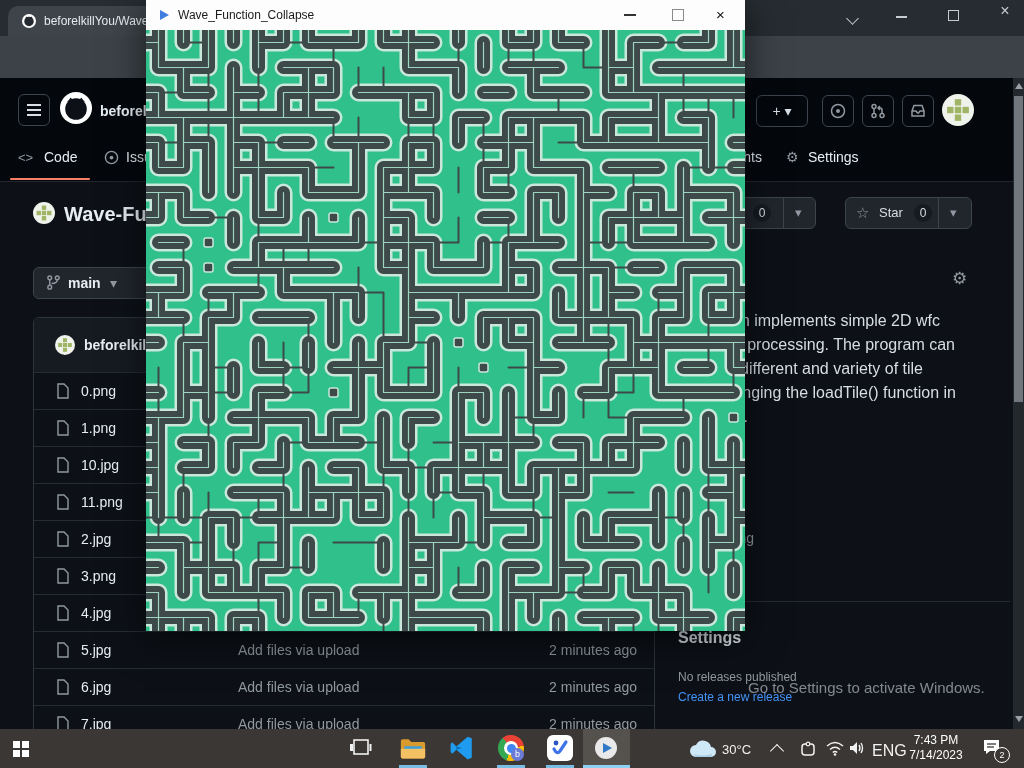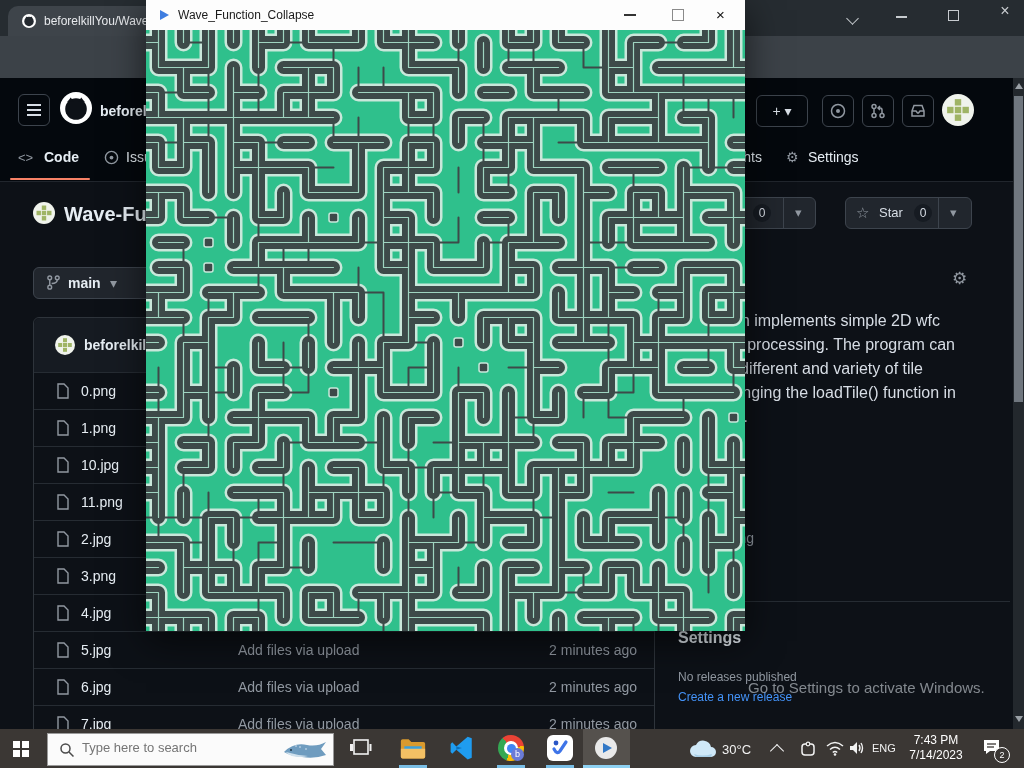--- a/index.html
+++ b/index.html
@@ -199,21 +199,21 @@
         <g fill="#9fb465">
             <rect x="4" y="1.6" width="2" height="2"></rect>
             <rect x="4" y="4" width="2" height="2"></rect>
         <rect x="1.6" y="4" width="2" height="2"></rect>
             <rect x="6.4" y="4" width="2" height="2"></rect>
             <rect x="4" y="6.4" width="2" height="2"></rect>
           </g>
       </svg>
 
       <span class="ghtab abs" style="left:18px"><span class="tabico">&lt;&gt;</span></span>
-      <span class="ghtab abs" style="left:44px;font-weight:700">Code</span>
+      <span class="ghtab abs" style="left:44px;font-weight:400">Code</span>
       <div id="code-underline" class="abs"></div>
       <svg class="abs" style="left:104px;top:72px" width="15" height="15" viewBox="0 0 16 16">
         <circle cx="8" cy="8" r="6.5" fill="none" stroke="#9198a1" stroke-width="1.5"></circle>
           <circle cx="8" cy="8" r="2" fill="#9198a1"></circle>
       </svg>
       <span class="ghtab abs" style="left:126px">Issues</span>
       <span class="ghtab abs" style="right:251px">Insights</span>
       <span class="ghtab abs" style="left:786px;color:#9198a1">⚙</span>
       <span class="ghtab abs" style="left:808px">Settings</span>
     </div>
@@ -407,35 +407,20 @@
      </svg></div>
   </div>
 
   <div id="taskbar" class="abs">
     <div id="startgrid" class="abs">
         <div></div>
         <div></div>
         <div></div>
         <div></div>
       </div>
-    <div id="searchbox" class="abs">
-      <svg class="abs" style="left:11px;top:8px" width="16" height="16" viewBox="0 0 16 16">
-        <circle cx="6.5" cy="6.5" r="4.5" fill="none" stroke="#4a4a4a" stroke-width="1.5"></circle>
-        <line x1="10" y1="10" x2="14.5" y2="14.5" stroke="#4a4a4a" stroke-width="1.5"></line>
-      </svg>
-      <input readonly="" placeholder="Type here to search" style="">
-      <svg id="whale" class="abs" width="50" height="26" viewBox="0 0 50 26">
-        <path d="M4 15 Q14 5 27 8 Q37 10 46 5 L41 12 L46 18 Q35 22 22 20 Q10 19 4 15 Z" fill="#6f9cbf"></path>
-        <path d="M6 15 Q16 18 28 19 Q20 21 12 19 Q7 17 6 15 Z" fill="#cfe0ec"></path>
-        <circle cx="11" cy="13" r="1" fill="#1e3345"></circle>
-        <circle cx="20" cy="10" r="0.8" fill="#dcebf5"></circle>
-          <circle cx="26" cy="12" r="0.8" fill="#dcebf5"></circle>
-          <circle cx="16" cy="9" r="0.8" fill="#dcebf5"></circle>
-      </svg>
-    </div>
     <svg class="tb-ico abs" style="left:348px" width="24" height="26" viewBox="0 0 24 26">
       <rect x="6" y="5" width="14" height="14" fill="none" stroke="#f2f2f2" stroke-width="1.6"></rect>
       <rect x="2" y="9" width="3" height="7" fill="#f2f2f2"></rect>
         <rect x="21.5" y="9" width="2" height="7" fill="#f2f2f2"></rect>
     </svg>
     <svg class="tb-ico abs" style="left:399px" width="28" height="26" viewBox="0 0 32 30">
       <path d="M2 7 Q2 5 4 5 H11 L14 8 H28 Q30 8 30 10 V25 Q30 27 28 27 H4 Q2 27 2 25 Z" fill="#d99a2e"></path>
       <rect x="6" y="13" width="20" height="7" fill="#3aa0dc"></rect>
       <path d="M2 16 H30 V25 Q30 27 28 27 H4 Q2 27 2 25 Z" fill="#f3c064"></path>
     </svg>
@@ -475,21 +460,21 @@
       <circle cx="8" cy="3" r="1.8" fill="#3b3734" stroke="#f2f2f2" stroke-width="1.2"></circle>
     </svg>
     <svg class="abs" style="left:826px;top:12px" width="18" height="15" viewBox="0 0 18 15">
       <path d="M1 5 Q9 -2 17 5 M4 8.5 Q9 4 14 8.5 M6.8 11.5 Q9 9.5 11.2 11.5" fill="none" stroke="#f2f2f2" stroke-width="1.5"></path>
       <circle cx="9" cy="13.5" r="1.3" fill="#f2f2f2"></circle>
     </svg>
     <svg class="abs" style="left:849px;top:11px" width="17" height="16" viewBox="0 0 17 16">
       <path d="M1 6 V10 H4 L8 14 V2 L4 6 Z" fill="#f2f2f2"></path>
       <path d="M10 5 Q12 8 10 11 M12 3 Q15 8 12 13" fill="none" stroke="#f2f2f2" stroke-width="1.4"></path>
     </svg>
-    <span class="traytxt abs" style="left:872px;top:13px;font-size:11px">ENG</span>
+    <span class="traytxt abs" style="left:872px;top:13px;font-size:16px">ENG</span>
     <div id="clock" class="abs">
       <div>7:43 PM</div>
       <div>7/14/2023</div>
     </div>
     <svg class="abs" style="left:982px;top:9px" width="19" height="18" viewBox="0 0 19 18">
       <path d="M2 2 H17 V13 H8 L4 16 V13 H2 Z" fill="#fff"></path>
       <line x1="5" y1="6" x2="14" y2="6" stroke="#3b3734" stroke-width="1.3"></line>
       <line x1="5" y1="9" x2="12" y2="9" stroke="#3b3734" stroke-width="1.3"></line>
     </svg>
     <div id="notif-badge" class="abs">2</div>

